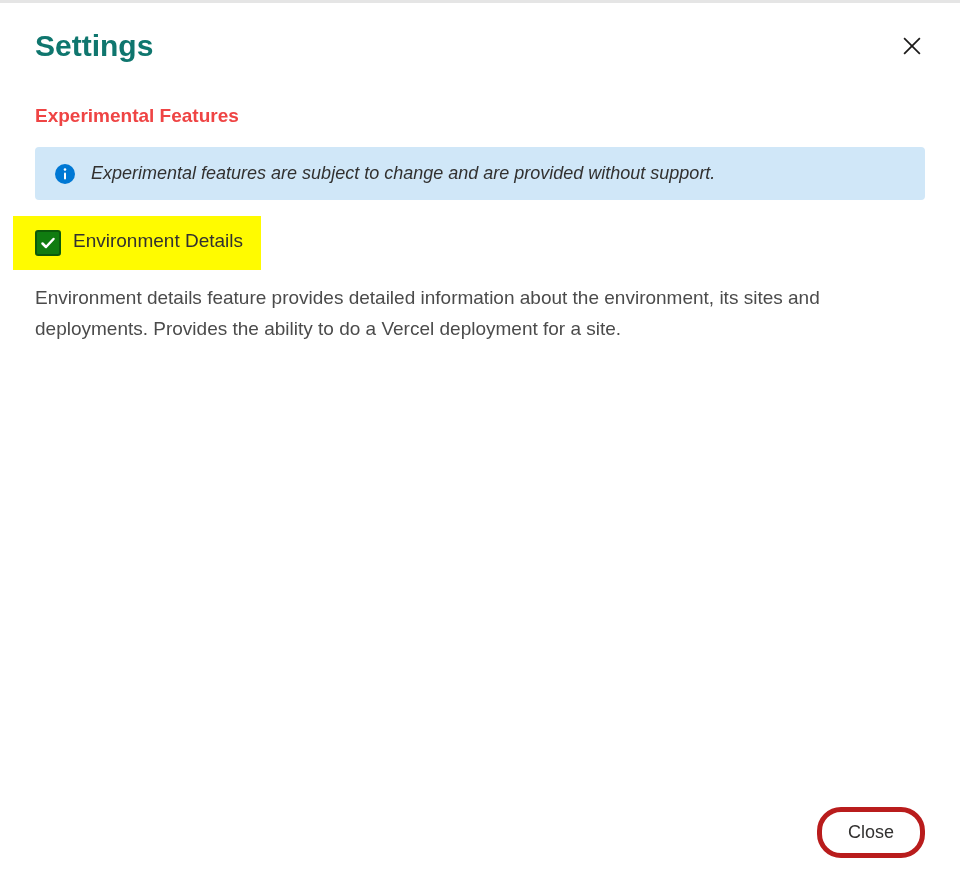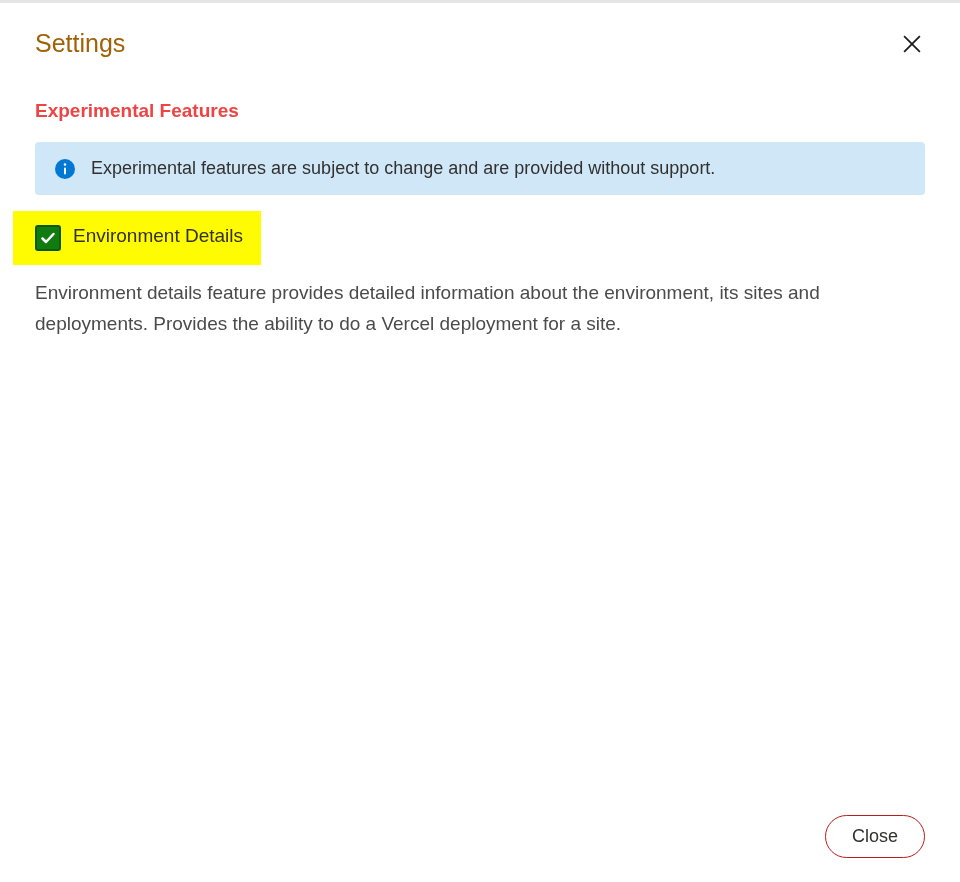--- a/index.html
+++ b/index.html
@@ -23,23 +23,23 @@
       flex-direction: column;
     }
     .header-row {
       display: flex;
       justify-content: space-between;
       align-items: center;
       padding-top: 26px;
       padding-bottom: 24px;
     }
     .settings-title {
-      font-size: 25px;
-      font-weight: 400;
-      color: #a16207;
+      font-size: 30px;
+      font-weight: 700;
+      color: #0f766e;
     }
     .close-x {
       cursor: pointer;
       padding: 4px;
       display: flex;
       align-items: center;
       justify-content: center;
     }
     .close-x svg {
       width: 18px;
@@ -53,20 +53,21 @@
       margin-top: 18px;
     }
     .info-banner {
       background: #d0e7f8;
       border-radius: 4px;
       padding: 16px 20px;
       display: flex;
       align-items: center;
       gap: 16px;
       margin-bottom: 10px;
+      font-style: italic;
     }
     .info-icon-wrap {
       flex-shrink: 0;
       display: flex;
       align-items: center;
       justify-content: center;
     }
     .info-icon-wrap svg {
       width: 20px;
       height: 20px;
@@ -111,21 +112,21 @@
       margin-top: 12px;
       max-width: 860px;
     }
     .footer {
       position: absolute;
       right: 35px;
       bottom: 24px;
     }
     .close-button {
       background: #ffffff;
-      border: 1px solid #b91c1c;
+      border: 5px solid #b91c1c;
       border-radius: 24px;
       padding: 10px 26px;
       font-size: 18px;
       color: #323130;
       cursor: pointer;
       font-family: inherit;
     }
   </style>
 </head>
 <body>

